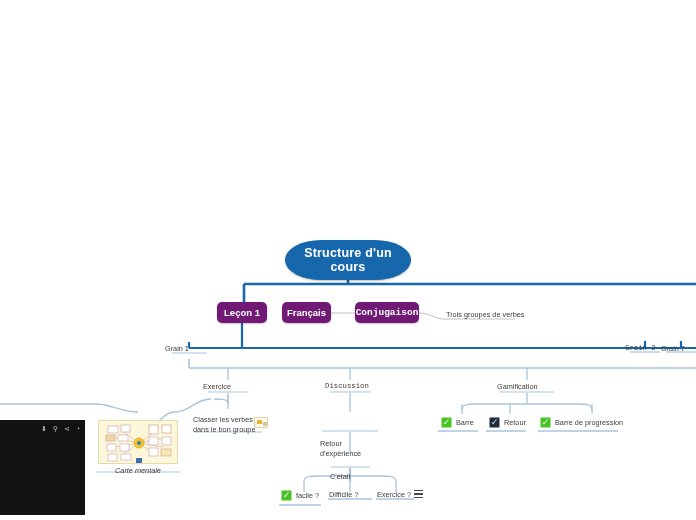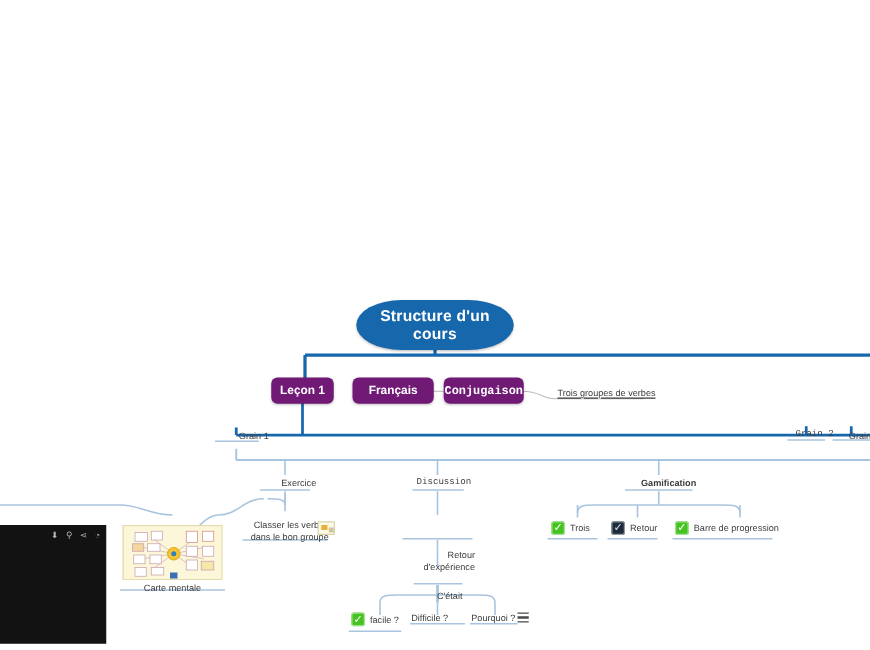--- a/index.html
+++ b/index.html
@@ -44,21 +44,21 @@
     font-size: 9.5px;
     border-radius: 5px;
     display: flex; align-items: center; justify-content: center;
     text-align: center;
     box-shadow: 0 1px 2px rgba(0,0,0,.22);
   }
 
   .leaf {
     color: #3d3d3d;
     font-size: 7.3px;
-    text-align: right;
+    text-align: left;
     line-height: 1.32;
     padding-bottom: 2px;
     white-space: nowrap;
   }
   .leaf.multi { white-space: normal; }
 
   .plain-leaf {
     color: #3d3d3d;
     font-size: 7.3px;
     text-align: left;
@@ -242,57 +242,57 @@
       <path d="M331 467 L370 467"></path>
       <path d="M194 432 L262 432"></path>
       <path d="M96 472 L180 472"></path>
     </g>
   </svg>
 
   <div class="node root-node" style="left:285px; top:240px; width:126px; height:40px;">Structure d'un cours</div>
 
   <div class="node red-node" style="left:217px; top:302px; width:50px; height:21px;">Leçon 1</div>
 
-  <div class="node red-node" style="left:282px; top:302px; width:65px; height:21px;">Français</div>
+  <div class="node red-node" style="left:282px; top:302px; width:49px; height:21px;">Français</div>
 
   <div class="node red-node" style="left:355px; top:302px; width:64px; height:21px;font-family:Liberation Mono, monospace;">Conjugaison</div>
 
-  <div class="node plain-leaf" style="left:446px; top:310px;text-decoration:underline;">Trois groupes de verbes</div>
+  <div class="node plain-leaf" style="left:446px; top:310px;">Trois groupes de verbes</div>
 
   <div class="node leaf" style="left:165px; top:344px; width:50px;">
     <span>Grain 1</span>
   </div>
   <div class="node leaf" style="left:625px; top:344px; width:42px;font-family:Liberation Mono, monospace;">
     <span>Grain 2</span>
   </div>
   <div class="node leaf" style="left:661px; top:344px; width:42px;">
     <span>Grain 7</span>
   </div>
 
   <div class="node leaf" style="left:203px; top:382px; width:50px;">
     <span>Exercice</span>
   </div>
   <div class="node leaf" style="left:325px; top:382px; width:52px;font-family:Liberation Mono, monospace;">
     <span>Discussion</span>
   </div>
-  <div class="node leaf" style="left:497px; top:382px; width:60px;font-weight:bold;">
+  <div class="node leaf" style="left:497px; top:382px; width:60px;">
     <span>Gamification</span>
   </div>
 
   <div class="node leaf multi" style="left:193px; top:415px; width:70px;">
     <span>Classer les verbes</span><br>
     <span>dans le bon groupe</span>
   </div>
 
   <div class="mini-thumb" style="left:254px; top:417px;">
     <span class="m1"></span>
       <span class="m2"></span>
   </div>
 
-  <div class="img-node" style="left:95px; top:420px;">
+  <div class="img-node" style="left:95px; top:420px;font-style:italic;">
     <div class="thumb">
       <svg viewBox="0 0 80 44" width="80" height="44">
         <rect x="0" y="0" width="80" height="44" fill="#fbf7d8"></rect>
         <g stroke="#d8b8c8" stroke-width="0.7" fill="none">
           <path d="M40 22 L22 9"></path>
             <path d="M40 22 L16 17"></path>
             <path d="M40 22 L16 26"></path>
           <path d="M40 22 L22 35"></path>
             <path d="M40 22 L58 9"></path>
             <path d="M40 22 L64 17"></path>
@@ -342,31 +342,31 @@
     <span>C'était</span>
   </div>
 
   <div class="node chk-row" style="left:281px; top:490px;">
     <span class="chkbox green">✓</span>
     <span class="chk-label">facile ?</span>
   </div>
 
   <div class="node plain-leaf" style="left:329px; top:490px;">Difficile ?</div>
 
-  <div class="node plain-leaf" style="left:377px; top:490px;">Pourquoi ?</div>
+  <div class="node plain-leaf" style="left:377px; top:490px;">Exercice ?</div>
 
   <div class="hamburger" style="left:414px; top:490px;">
     <i></i>
       <i></i>
       <i></i>
   </div>
 
   <div class="node chk-row" style="left:441px; top:417px;">
     <span class="chkbox green">✓</span>
-    <span class="chk-label">Trois</span>
+    <span class="chk-label">Barre</span>
   </div>
 
   <div class="node chk-row" style="left:489px; top:417px;">
     <span class="chkbox dark">✓</span>
     <span class="chk-label">Retour</span>
   </div>
 
   <div class="node chk-row" style="left:540px; top:417px;">
     <span class="chkbox green">✓</span>
     <span class="chk-label">Barre de progression</span>

